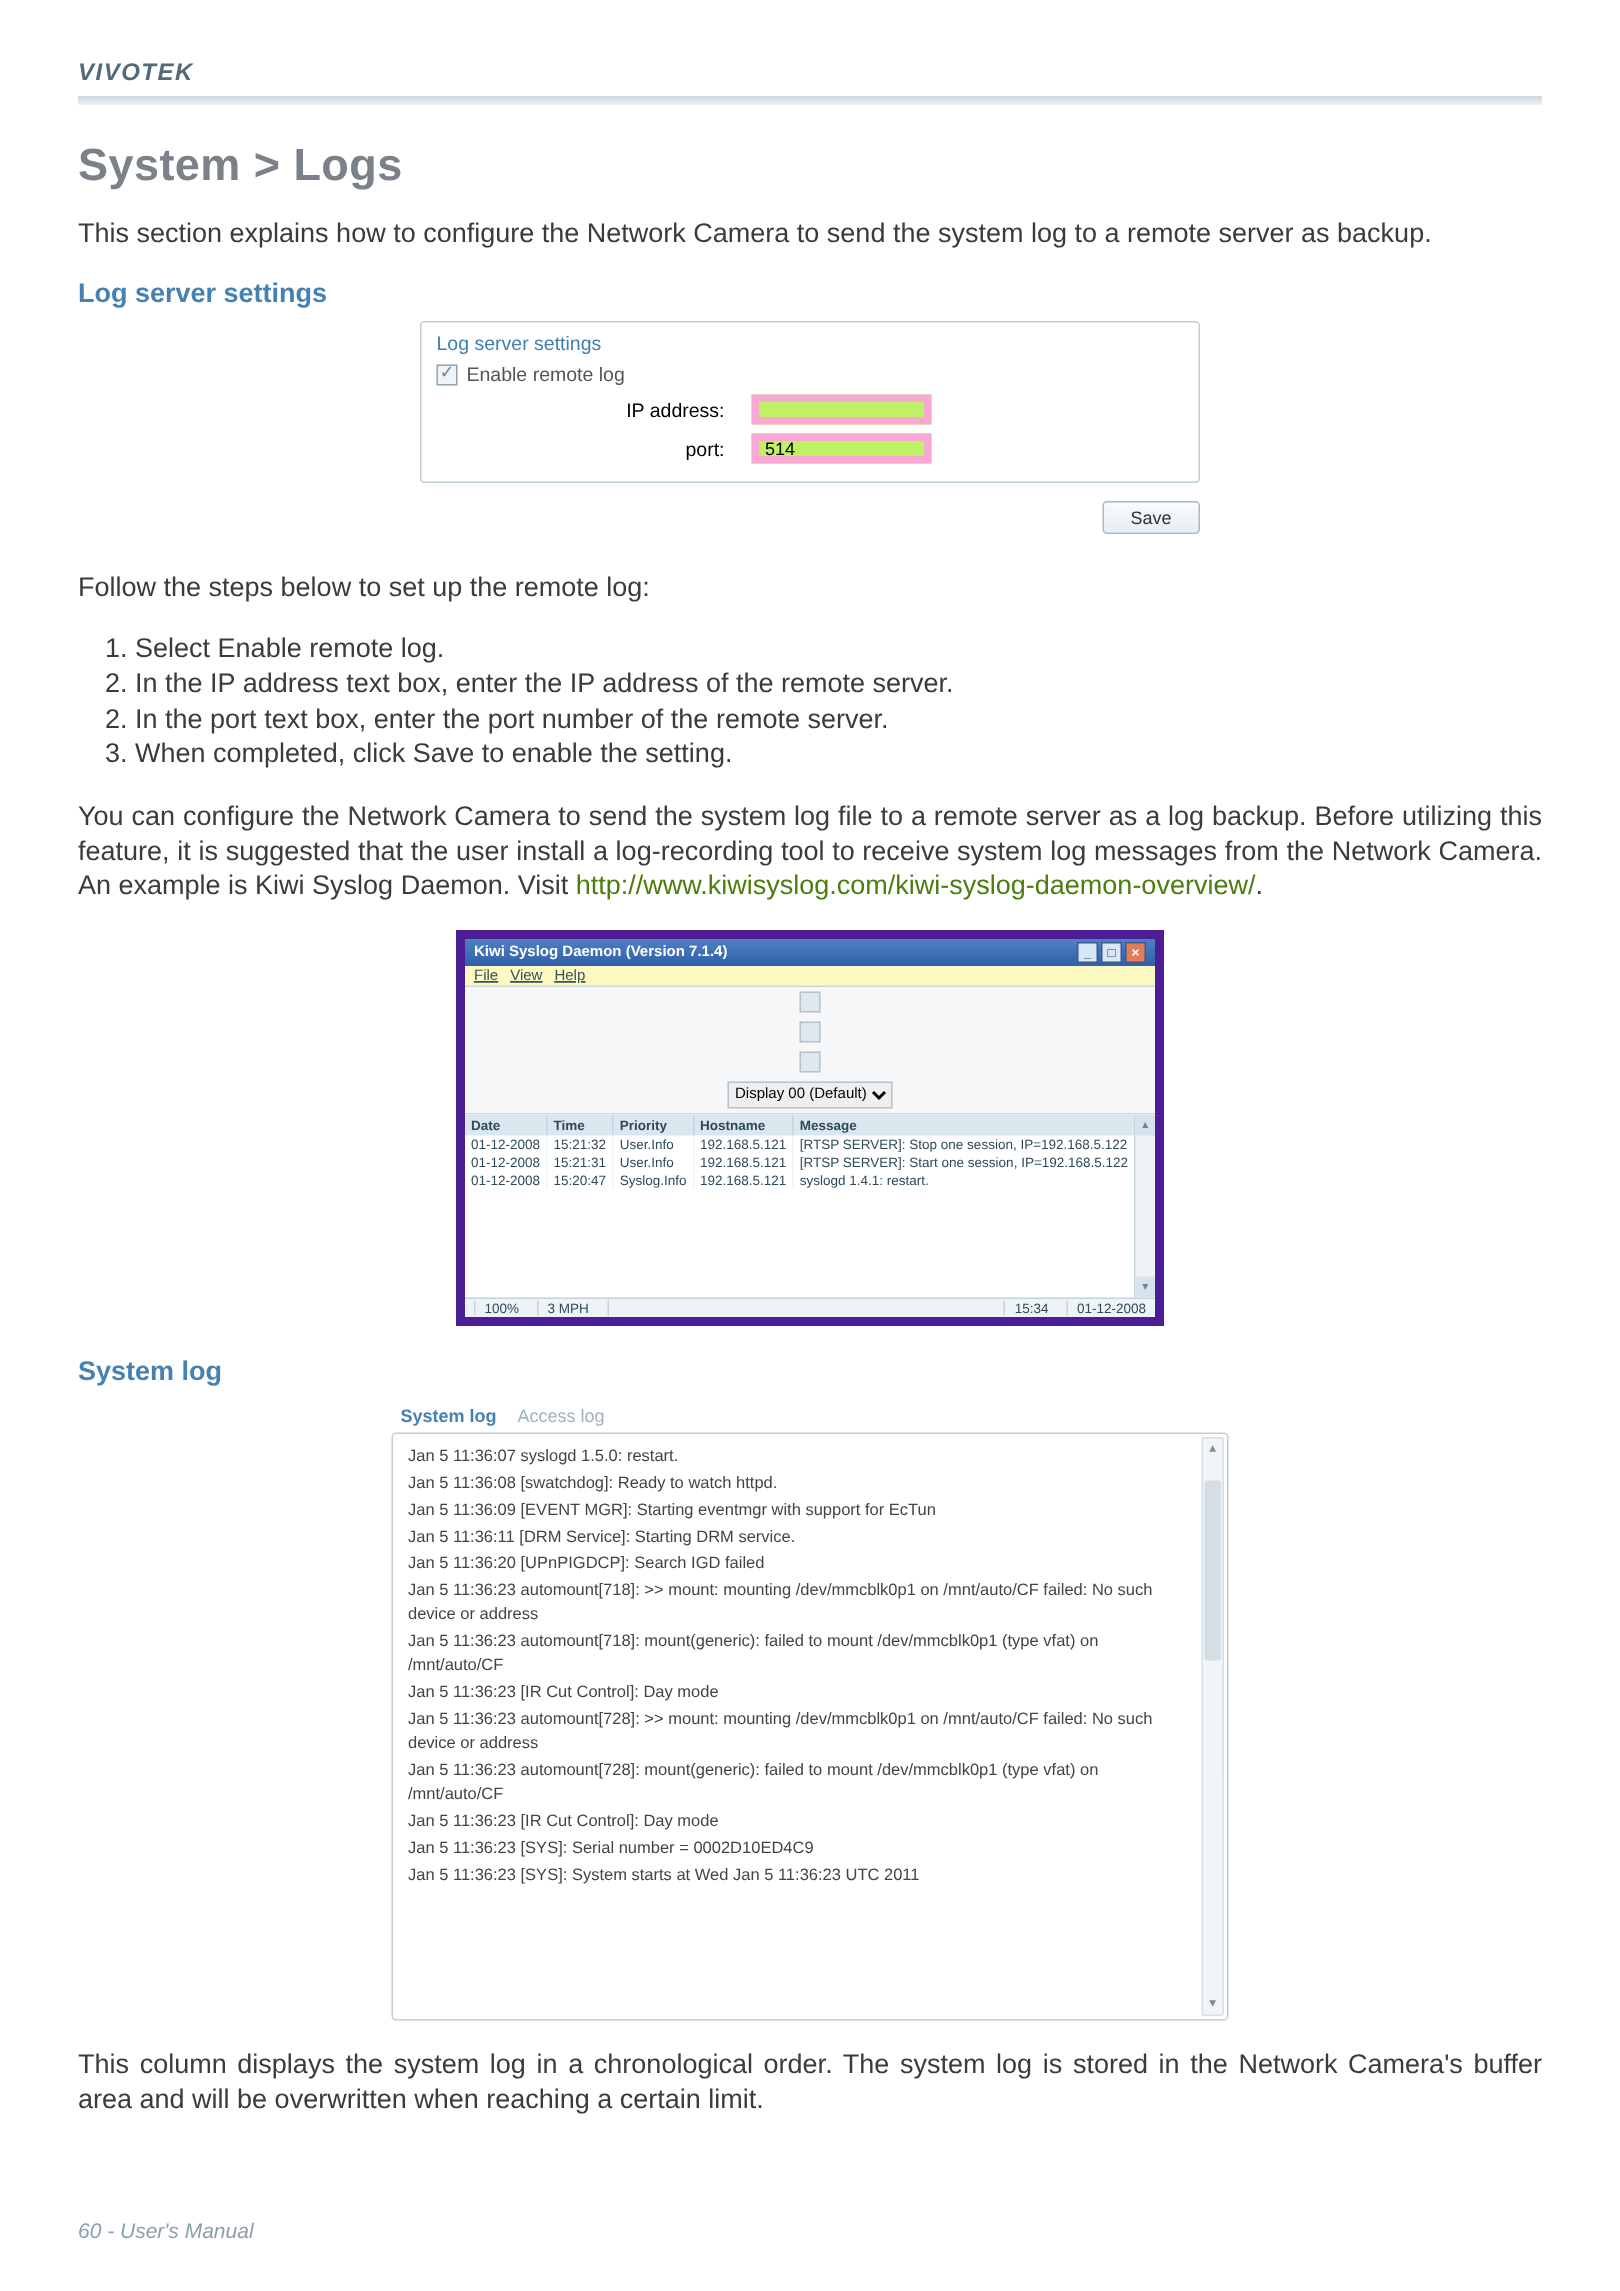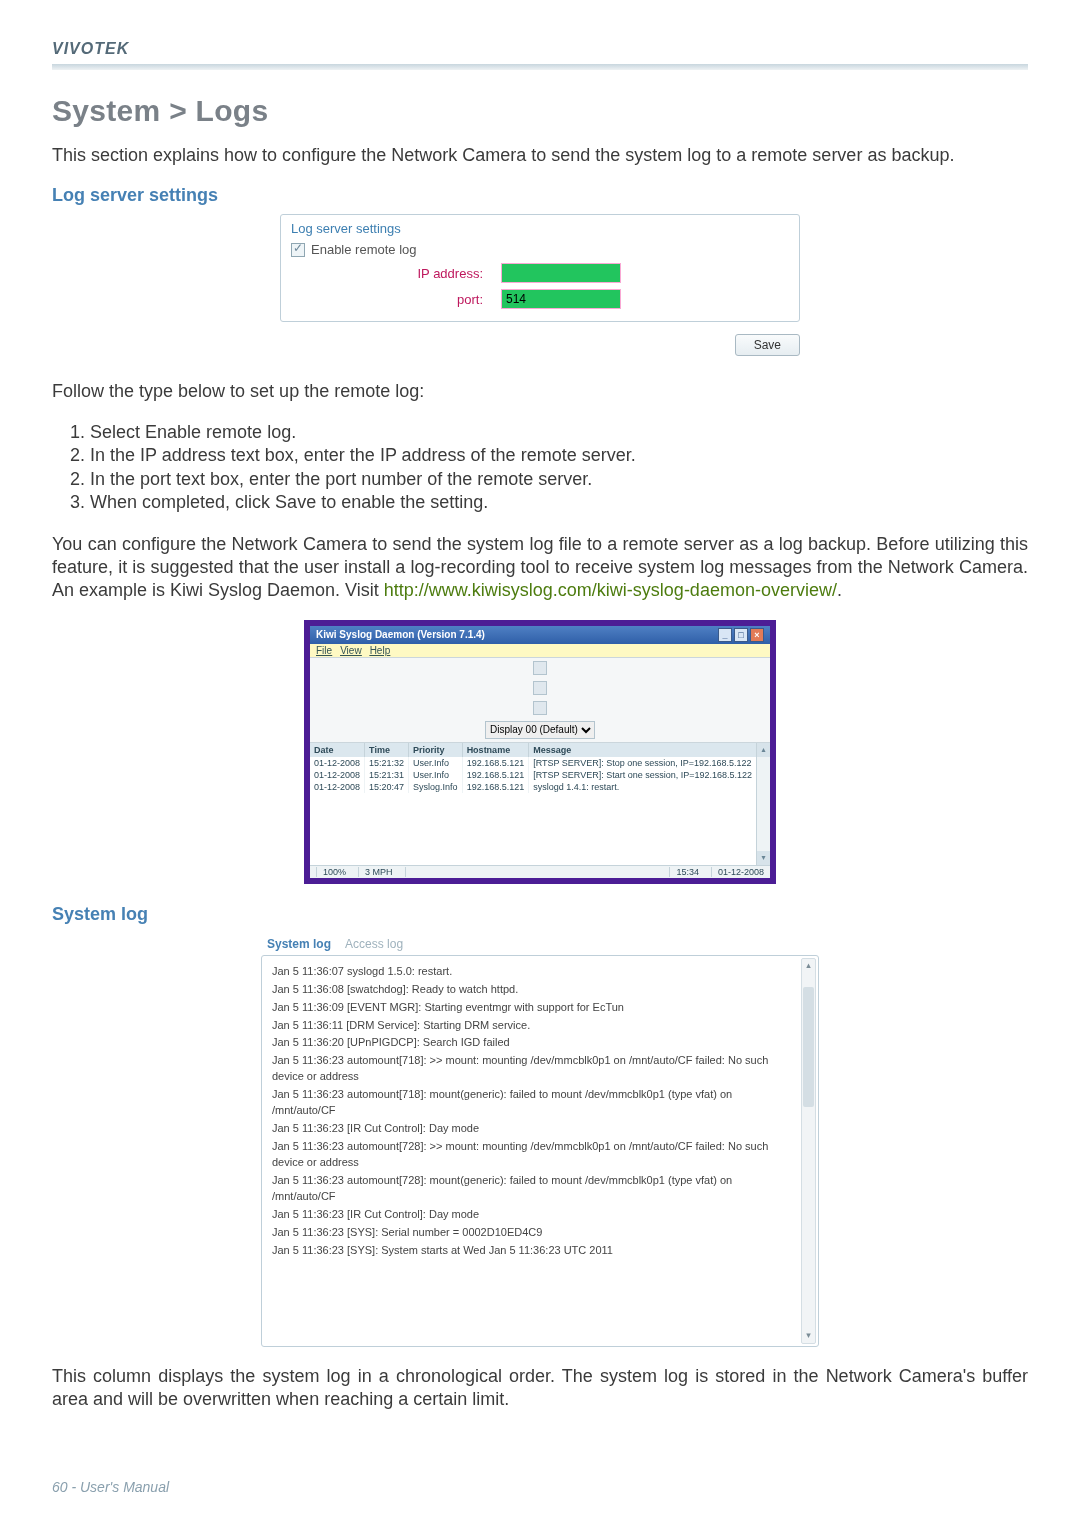--- a/index.html
+++ b/index.html
@@ -14,22 +14,22 @@
 
   
   .panel-wrap { display:flex; justify-content:center; margin-bottom:6px; }
   .panel { width:520px; border:1px solid #bfcfd9; border-radius:3px; padding:6px 10px 12px; }
   .panel-title { color:#3d7fb1; font-size:13px; margin-bottom:6px; }
   .row { display:flex; align-items:center; margin:4px 0; }
   .chk { width:14px; height:14px; border:1px solid #8fa6b2; margin-right:6px; background:#eef4f7; position:relative; }
   .chk::after { content:"✓"; position:absolute; top:-3px; left:1px; font-size:12px; color:#6e889a; }
   .chk-label { font-size:13px; color:#555; }
   .frow { display:flex; align-items:center; margin-top:6px; }
-  .frow .lbl { width:210px; text-align:right; font-size:13px; color:#be185d; padding-right:18px; }
-  .frow input { width:120px; height:20px; border:1px solid #f9a8d4; font-size:12px; padding:1px 4px; background:#22c55e; }
+  .frow .lbl { width:210px; text-align:right; font-size:13px; color:#000000; padding-right:18px; }
+  .frow input { width:120px; height:20px; border:5px solid #f9a8d4; font-size:12px; padding:1px 4px; background:#bef264; }
   .save-row { display:flex; justify-content:flex-end; width:520px; margin:6px auto 18px; }
   .save-btn { border:1px solid #a9b9c3; background:linear-gradient(#f9fbfc,#e6edf1); font-size:12px; color:#333; padding:3px 18px; border-radius:3px; cursor:pointer; }
 
   ol { margin-left:18px; font-size:18px; color:#3b3b3b; margin-bottom:18px; }
   ol li { line-height:1.3; }
 
   
   .kiwi-wrap { display:flex; justify-content:center; margin-bottom:20px; }
   .kiwi { width:472px; border:6px solid #4c1d95; font-size:10px; }
   .kiwi-title { background:linear-gradient(#4f80c4,#2f5fa8); color:#fff; padding:2px 6px; display:flex; align-items:center; justify-content:space-between; font-weight:bold; }
@@ -94,21 +94,21 @@
         <input value="514" style="">
       </div>
     </div>
   </div>
   <div class="panel-wrap">
     <div class="save-row">
       <button class="save-btn">Save</button>
     </div>
   </div>
 
-  <p class="body-text">Follow the type below to set up the remote log:</p>
+  <p class="body-text">Follow the steps below to set up the remote log:</p>
 
   <ol style="list-style:none;">
     <li><span>1</span>. <span>Select </span><span class="bold">Enable remote log</span><span>.</span></li>
     <li><span>2</span>. <span>In the IP address text box, enter the IP address of the remote server.</span></li>
     <li><span>2</span>. <span>In the port text box, enter the port number of the remote server.</span></li>
     <li><span>3</span>. <span>When completed, click </span><span class="bold">Save</span><span> to enable the setting.</span></li>
   </ol>
 
   <p class="body-text">
     <span>You can configure the Network Camera to send the system log file to a remote server as a log backup. Before utilizing this feature, it is suggested that the user install a log-recording tool to receive system log messages from the Network Camera. An example is Kiwi Syslog Daemon. Visit </span><a href="#">http://www.kiwisyslog.com/kiwi-syslog-daemon-overview/</a><span>.</span>

